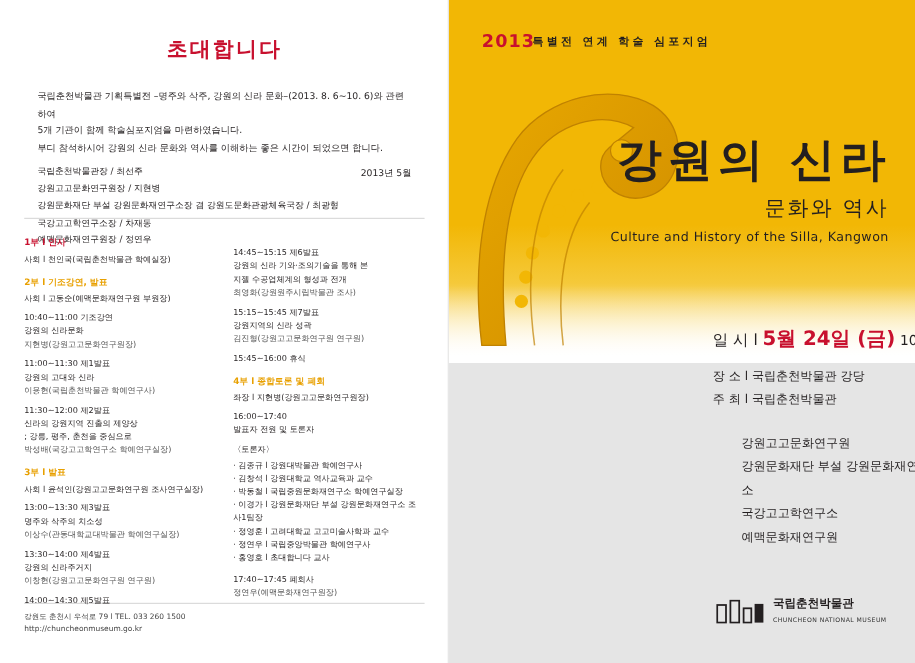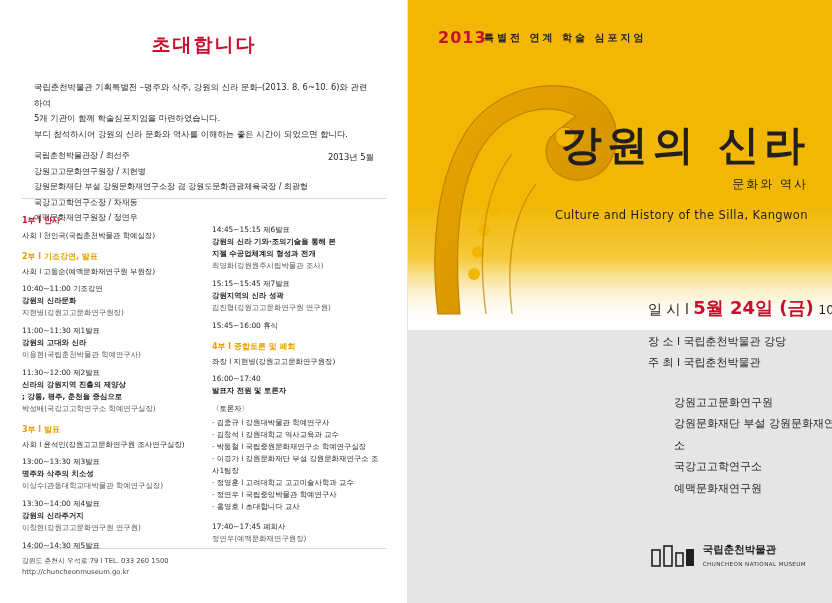--- a/index.html
+++ b/index.html
@@ -54,21 +54,21 @@
   .colA{left:0;}
   .colB{left:190px;}
 
   .sec-head{
     color:#e8a000;font-weight:bold;font-size:8px;margin-top:9px;margin-bottom:2px;
   }
   .sec-head.red{color:#c8102e;}
   .chair{color:#231f20;margin-bottom:5px;}
   .blk{margin-bottom:6px;}
   .blk .t{color:#231f20;}
-  .blk .s{color:#231f20;font-weight:bold;}
+  .blk .s{color:#231f20;}
   .blk .n{color:#555;}
   .disc-title{margin-top:3px;margin-bottom:2px;}
   .disc li{list-style:none;margin:0;padding:0;}
   .disc ul{margin:0;padding:0;}
 
   .footer-left{
     position:absolute;left:22px;top:556px;width:240px;
     font-size:6.8px;line-height:1.6;color:#444;
   }
 
@@ -100,21 +100,21 @@
   }
   .tile svg{display:block;}
 
   .main-title{
     position:absolute;right:22px;top:118px;
     color:#231f20;font-size:41px;font-weight:bold;letter-spacing:5px;
     text-align:right;
   }
   .sub-title{
     position:absolute;right:24px;top:176px;
-    color:#231f20;font-size:12px;letter-spacing:2px;
+    color:#231f20;font-size:19px;letter-spacing:2px;
   }
   .eng-title{
     position:absolute;right:24px;top:208px;
     color:#231f20;font-size:11.5px;letter-spacing:0.4px;text-align:right;
   }
 
   .when{
     position:absolute;left:240px;top:296px;width:180px;
     font-size:14px;color:#231f20;white-space:nowrap;
   }

